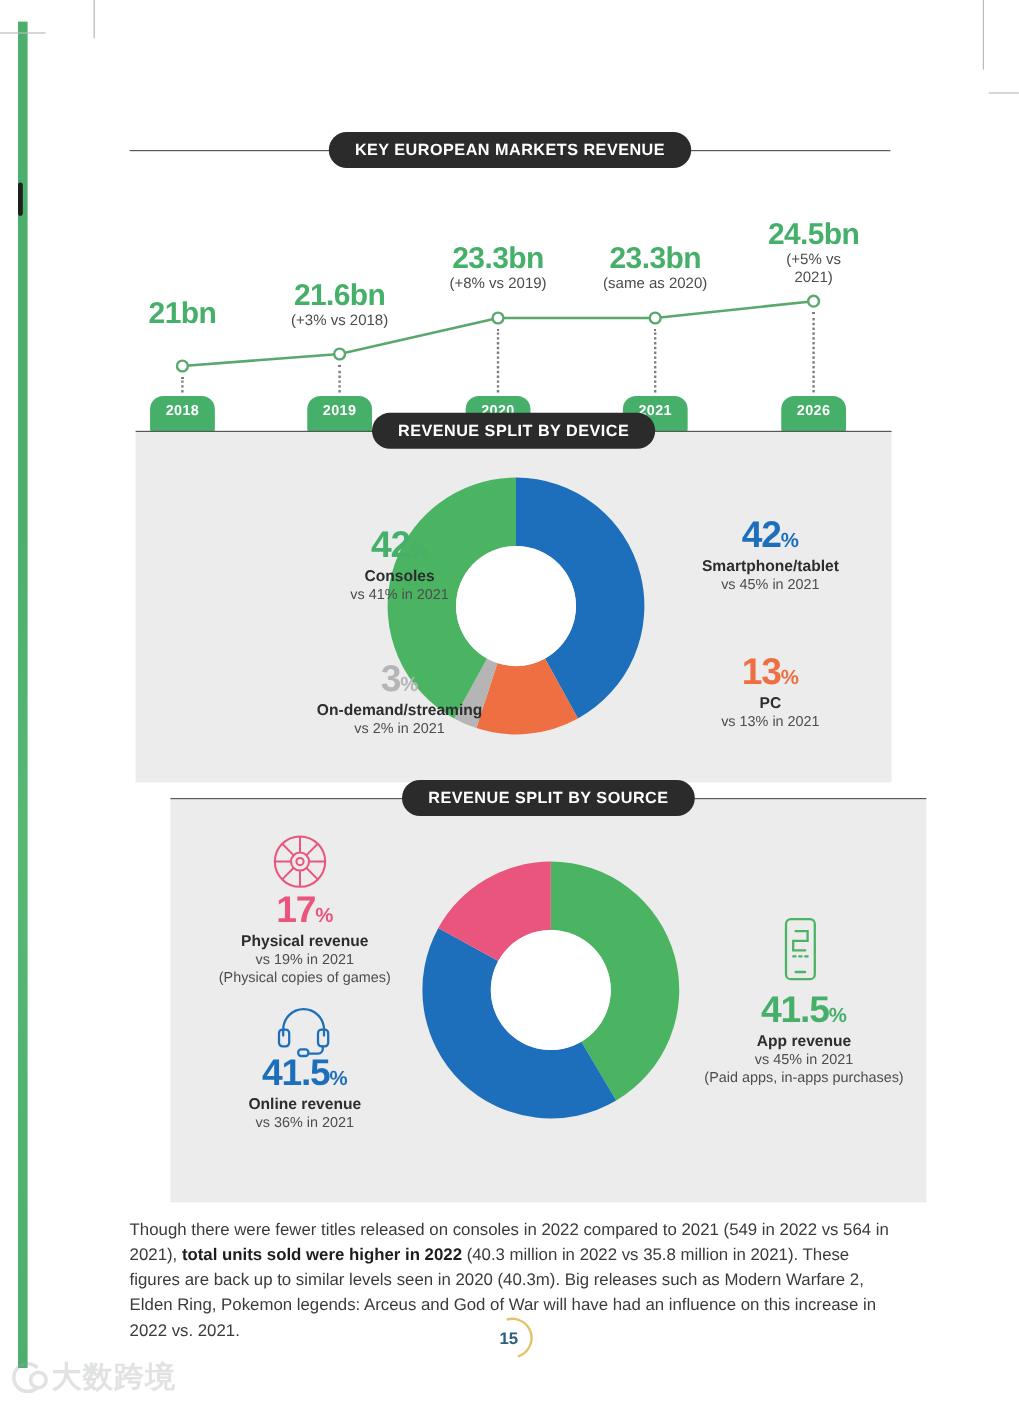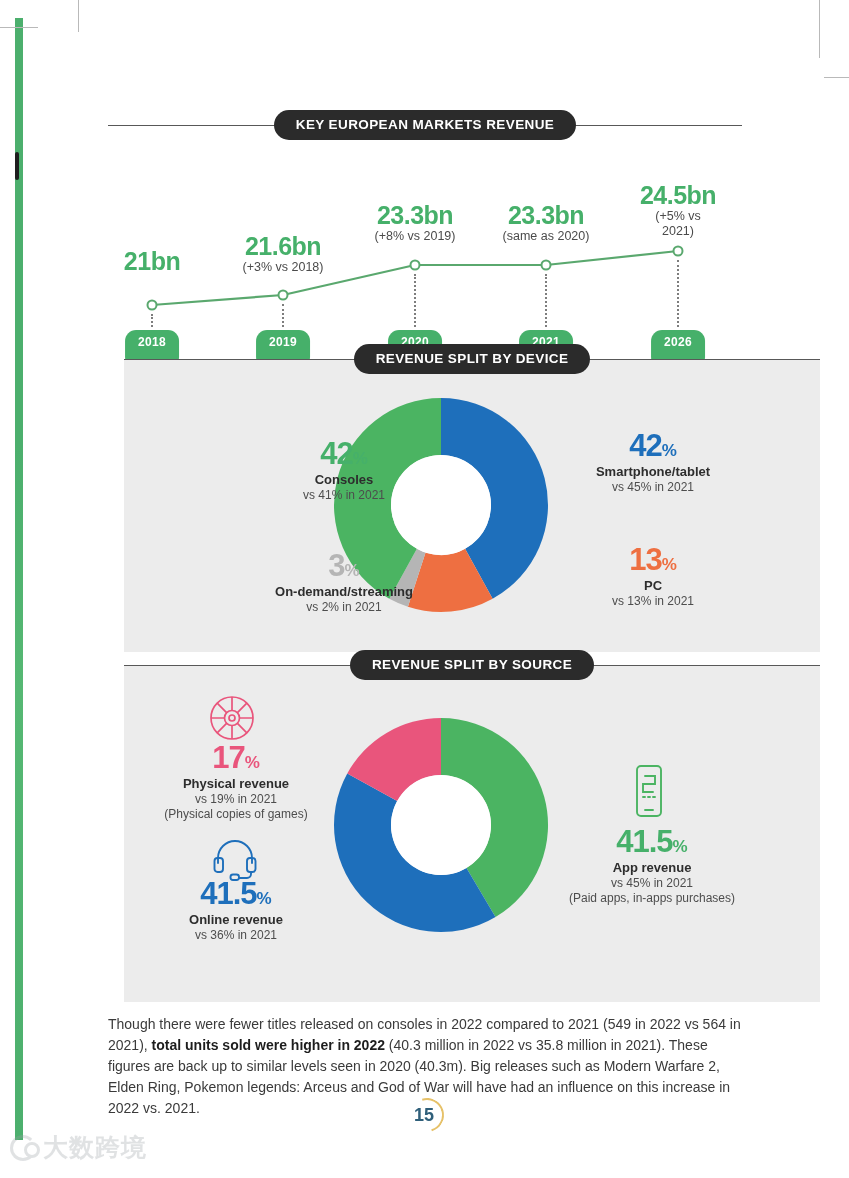--- a/index.html
+++ b/index.html
@@ -151,26 +151,26 @@
     font-weight: bold;
     padding: 5px 13px 19px;
     border-radius: 11px;
     letter-spacing: 0.3px;
   }
   .lc-svg { position: absolute; left:0; top:0; z-index:2; }
 
   
   .panel {
     position: absolute;
-    left: 124px;
-    width: 696px;
+    left: 113px;
+    width: 630px;
     background: #ececec;
   }
   .panel-device { top: 360px; height: 292px; }
-  .panel-source { top: 666px; height: 336px; }
+  .panel-source { top: 666px; height: 336px; margin-left: 29px; }
 
   .panel .section-head {
     position: absolute;
     left: 0; right: 0; top: -1px;
     transform: translateY(-50%);
   }
 
   
   .stat { text-align: center; }
   .stat-num {
@@ -242,21 +242,21 @@
     transform: rotate(28deg);
     opacity: .85;
   }
   .page-num .num {
     position: absolute;
     left: 0; top: 0;
     width: 28px; height: 34px;
     display: flex;
     align-items: center;
     justify-content: center;
-    font-size: 18px;
+    font-size: 14px;
     font-weight: bold;
     color: #2f5f7a;
   }
 </style>
 </head>
 <body>
 
 <div class="page-edge-bar"></div>
 <div class="page-edge-notch"></div>
 <div class="crop-v-left"></div>

